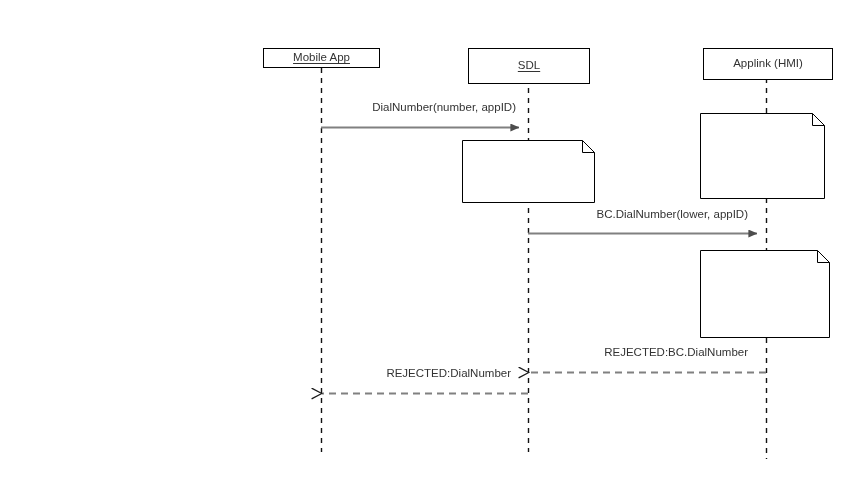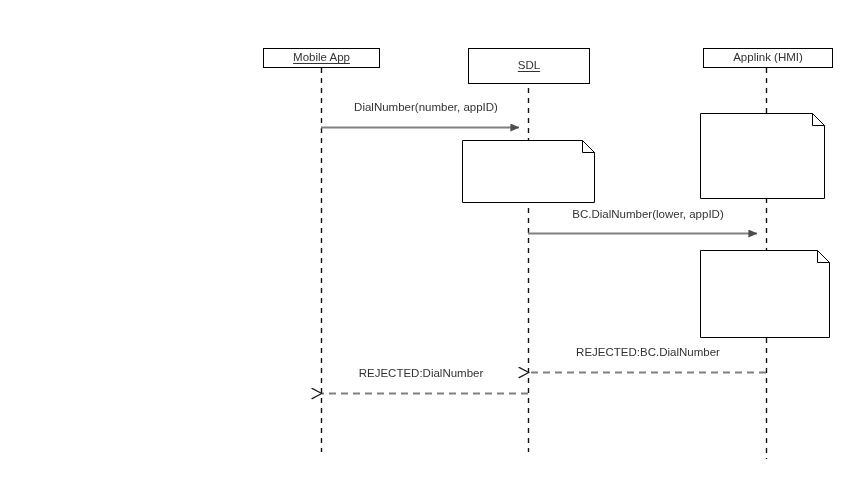--- a/index.html
+++ b/index.html
@@ -74,21 +74,21 @@
     height: 100%;
     pointer-events: none;
   }
   
   .msg-label {
     position: absolute;
     font-size: 11.5px;
     line-height: 13px;
     color: #333333;
     white-space: nowrap;
-    text-align: center;
+    text-align: right;
   }
 </style>
 </head>
 <body>
 
 <div id="diagram">
 
   <svg class="layer" viewBox="0 0 847 480" width="847" height="480" xmlns="http://www.w3.org/2000/svg">
     <defs>
       <marker id="arrow-filled" markerWidth="9" markerHeight="8" refX="8.6" refY="4" orient="auto" markerUnits="userSpaceOnUse">
@@ -127,21 +127,21 @@
   </svg>
 
   <div class="lifeline-head underlined" style="left:263px; top:48px; width:117px; height:20px;">
     <span class="head-label">Mobile App</span>
   </div>
 
   <div class="lifeline-head underlined" style="left:468px; top:48px; width:122px; height:36px;">
     <span class="head-label">SDL</span>
   </div>
 
-  <div class="lifeline-head" style="left:703px; top:48px; width:130px; height:20px;">
+  <div class="lifeline-head" style="left:703px; top:48px; width:130px; height:32px;">
     <span class="head-label">Applink (HMI)</span>
   </div>
 
   <div class="note" style="left:462px; top:140px; width:133px; height:63px;">
     <svg class="note-svg" viewBox="0 0 133 63" preserveAspectRatio="none">
       <path d="M0.5,0.5 L120.5,0.5 L132.5,12.5 L132.5,62.5 L0.5,62.5 Z" fill="#ffffff" stroke="#000000" stroke-width="1" vector-effect="non-scaling-stroke"></path>
       <path d="M120.5,0.5 L120.5,12.5 L132.5,12.5" fill="none" stroke="#000000" stroke-width="1" vector-effect="non-scaling-stroke"></path>
     </svg>
     <span class="note-text">Check for correct "number" value. Strip invalid characters</span>
   </div>

